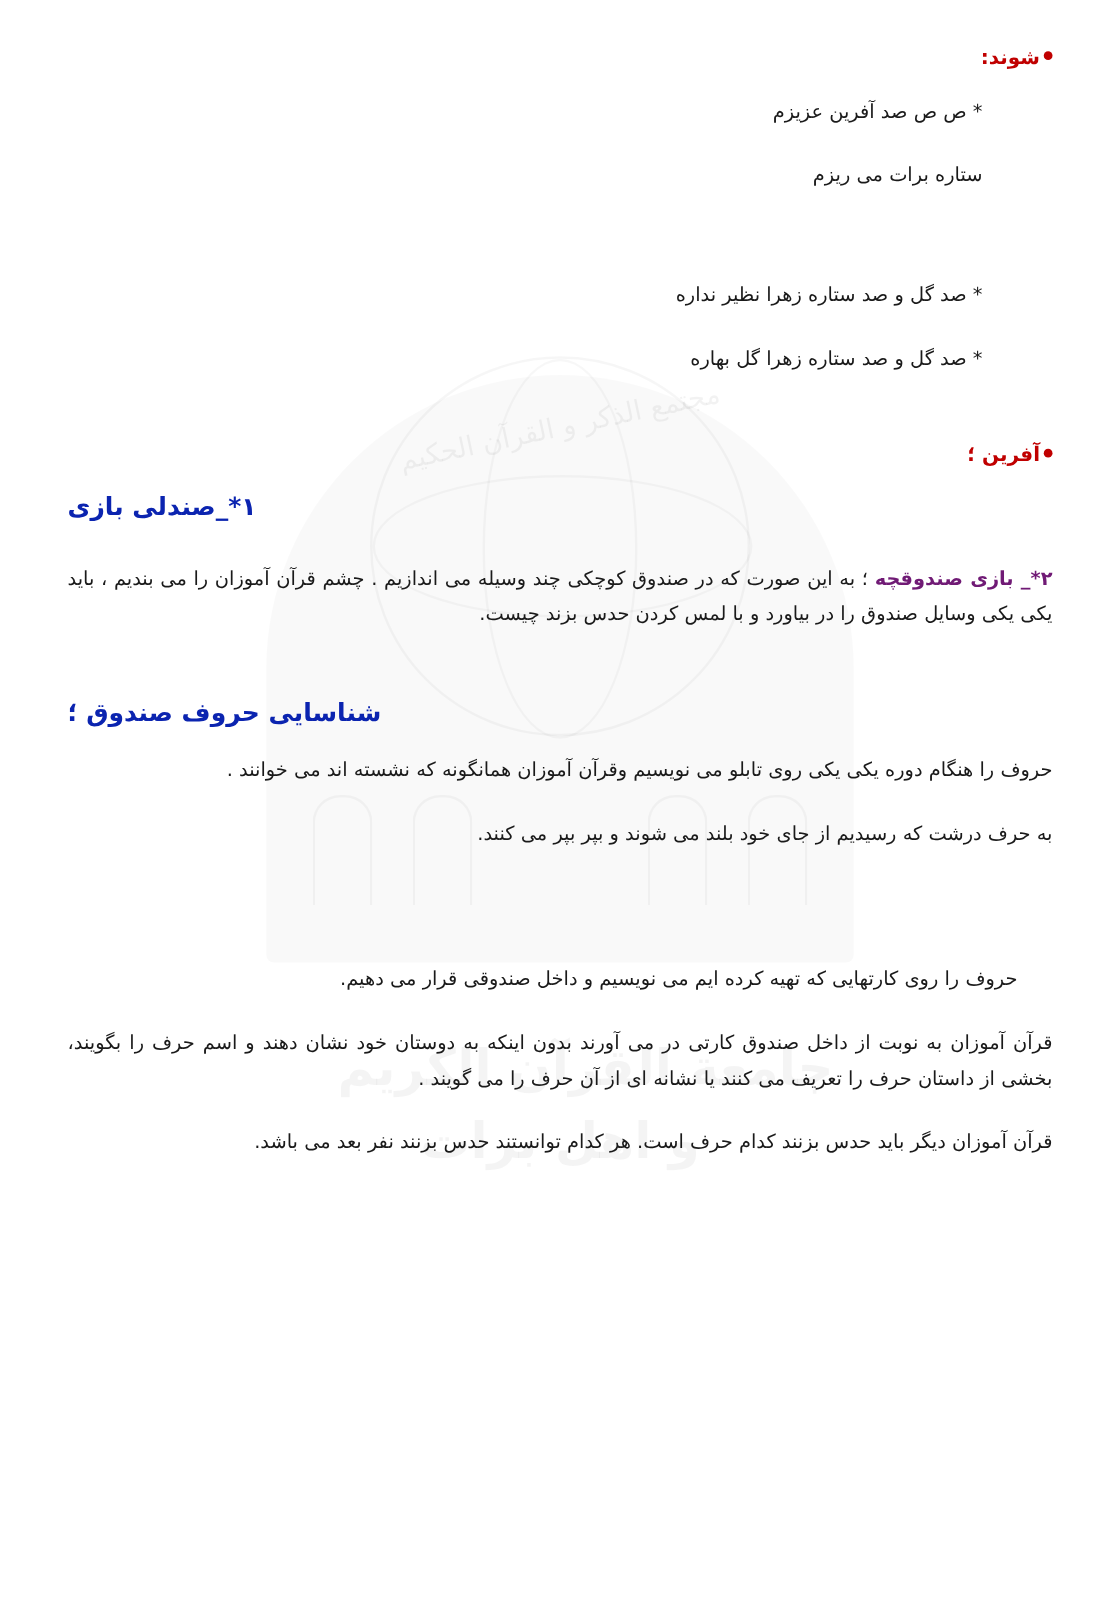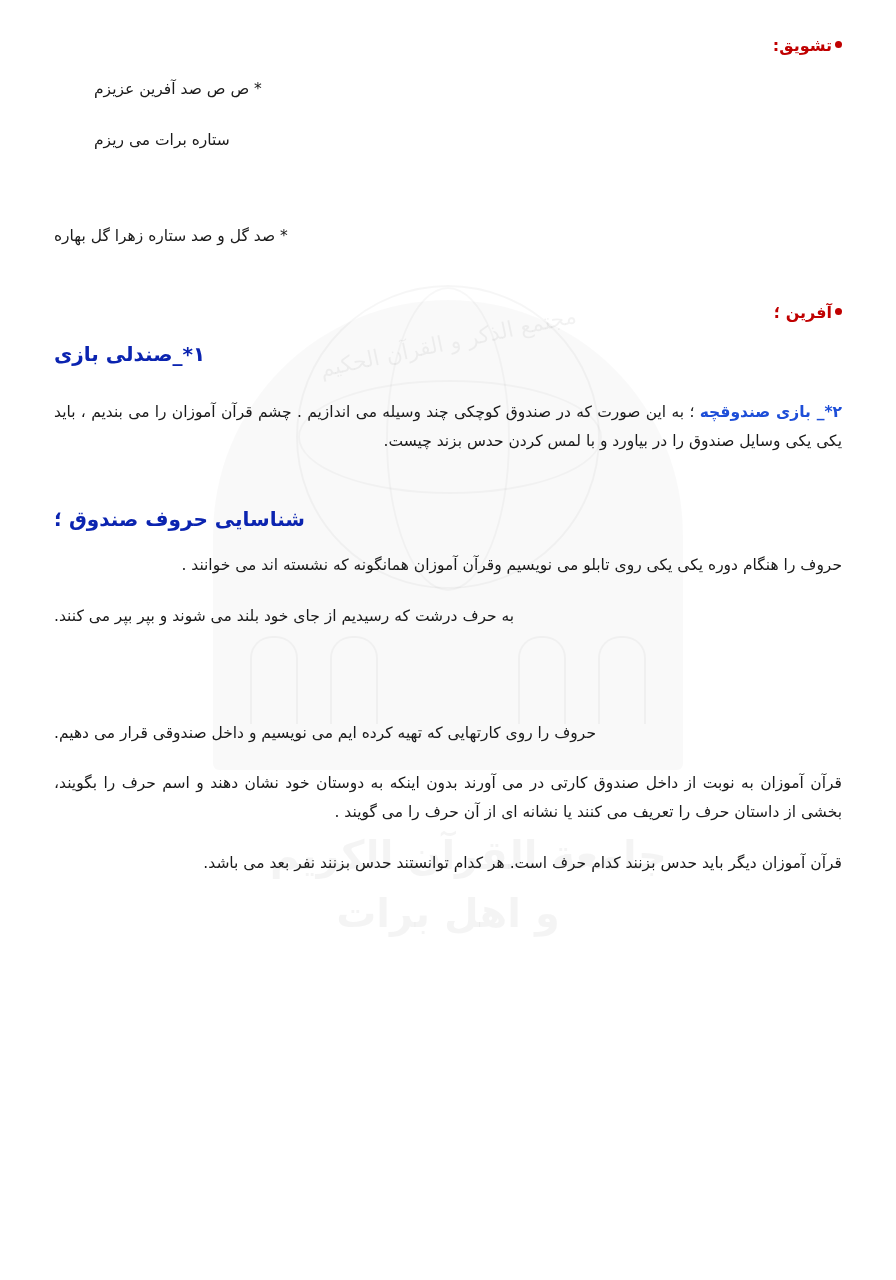--- a/index.html
+++ b/index.html
@@ -118,21 +118,21 @@
     position: relative;
     z-index: 2;
     padding: 36px 54px 0 54px;
     box-sizing: border-box;
   }
 
   .line {
     margin: 0 0 22px 0;
     font-size: 15.5px;
     line-height: 1.85;
-    text-align: left;
+    text-align: right;
   }
   .line.justify { text-align: justify; text-align-last: right; }
 
   .bullet-head {
     color: #c00000;
     font-weight: 700;
     font-size: 16px;
     text-align: right;
     margin: 0 0 20px 0;
   }
@@ -147,21 +147,21 @@
   }
 
   .blue-head {
     color: #0b24b0;
     font-weight: 700;
     font-size: 20px;
     margin: 0 0 20px 0;
     text-align: left;
   }
   .blue-inline {
-    color: #1d4ed8;
+    color: #701a75;
     font-weight: 700;
   }
 
   .spacer-sm { height: 12px; }
   .spacer-md { height: 30px; }
   .spacer-lg { height: 46px; }
 
   .indent-1 { padding-right: 56px; }
   .indent-2 { padding-right: 28px; margin-top: 20px; }
   .indent-3 { padding-right: 12px; }
@@ -178,28 +178,29 @@
   <div class="wm-arch a2"></div>
   <div class="wm-arch a3"></div>
   <div class="wm-arch a4"></div>
   <div class="wm-text-1">جامعة القرآن الكريم</div>
   <div class="wm-text-2">و اهل برات</div>
 </div>
 
 <div class="page">
 
   <div class="bullet-head">
-    <span class="bullet-dot"></span><span>تشویق:</span>
+    <span class="bullet-dot"></span><span>شوند:</span>
   </div>
 
   <p class="line indent-1 pad-left-1">* ص ص صد آفرین عزیزم</p>
   <p class="line indent-1 pad-left-1">ستاره برات می ریزم</p>
 
   <div class="spacer-lg"></div>
 
+  <p class="line indent-1">* صد گل و صد ستاره زهرا نظیر نداره</p>
   <p class="line indent-1">* صد گل و صد ستاره زهرا گل بهاره</p>
 
   <div class="spacer-md"></div>
 
   <div class="bullet-head">
     <span class="bullet-dot"></span><span>آفرین ؛</span>
   </div>
 
   <p class="blue-head indent-3">۱*_صندلی بازی</p>
 

